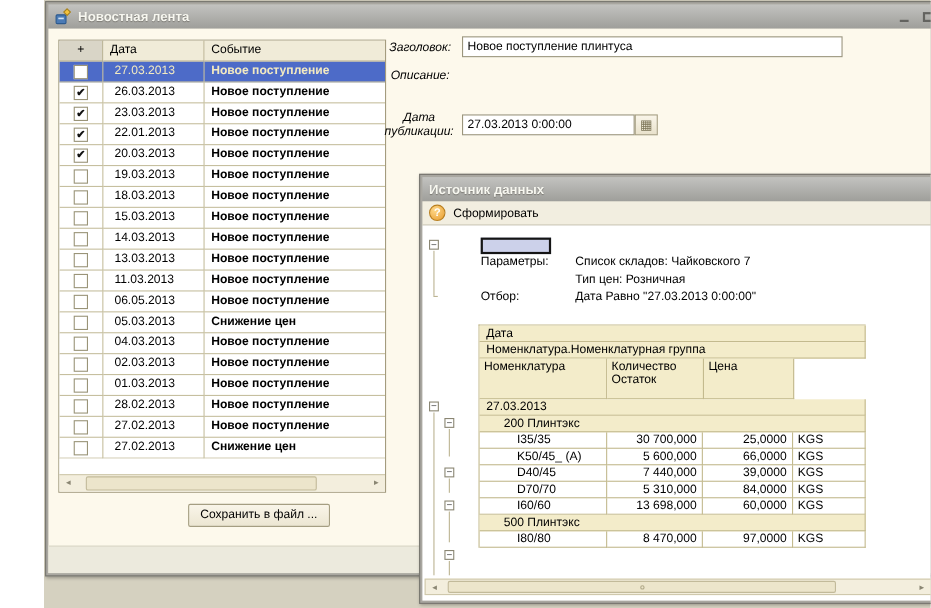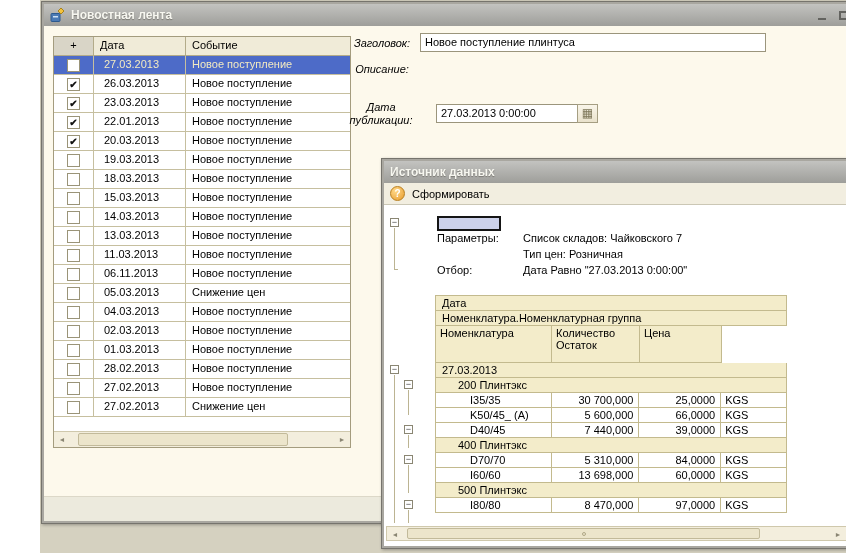--- a/index.html
+++ b/index.html
@@ -27,21 +27,21 @@
   .nt-h { background:#f0ebd8; border-right:1px solid #b3ab89; border-bottom:1px solid #b3ab89; padding:2px 6px; overflow:hidden; white-space:nowrap; }
   .nt-h.c0 { width:40px; background:#d9d5c7; text-align:center; }
   .nt-h.c1 { width:92px; }
   .nt-h.c2 { flex:1; border-right:none; }
   .nt-body { flex:0 0 361px; overflow:hidden; }
   .nt-row { display:flex; height:19px; background:#fff; }
   .nt-row.selected { background:#4d6bc8; color:#f3eac1; }
   .nt-c { border-right:1px solid #c6bf9f; border-bottom:1px solid #c6bf9f; overflow:hidden; white-space:nowrap; padding:2px 6px; }
   .nt-c.c0 { width:40px; display:flex; align-items:center; justify-content:center; padding:0; }
   .nt-c.c1 { width:92px; padding-left:10px; }
-  .nt-c.c2 { flex:1; border-right:none; }
+  .nt-c.c2 { flex:1; border-right:none;font-weight:bold; }
   .cb { width:13px; height:13px; background:#fff; border:1px solid #9a9478; font-size:10px; line-height:11px; text-align:center; font-weight:bold; color:#111; }
   .nt-filler { flex:1; background:#fff; }
 
   
   .hscroll { display:flex; height:16px; flex:0 0 16px; background:#f3eedd; border-top:1px solid #cfc8ac; align-items:stretch; }
   .sc-btn { width:16px; text-align:center; font-size:7px; color:#8a8673; line-height:15px; }
   .sc-track { flex:1; position:relative; }
   .sc-thumb { position:absolute; top:1px; bottom:1px; background:#ece5cb; border:1px solid #c2ba9a; border-radius:2px; }
   .sc-grip { position:absolute; top:50%; left:50%; width:4px; height:4px; margin:-2px 0 0 -2px; border:1px solid #b0a887; border-radius:50%; }
 
@@ -51,21 +51,21 @@
   .btn-save { left:127px; }
 
   
   .f-label { position:absolute; text-align:center; line-height:13px;font-style:italic; }
   .lbl-title { left:304px; width:68px; top:11px; }
   .lbl-desc  { left:304px; width:68px; top:37px; }
   .lbl-date  { left:302px; width:70px; top:75px; }
   .inp { position:absolute; background:#fff; border:1px solid #9b957c; padding:2px 4px; white-space:nowrap; overflow:hidden; }
   .inp-title { left:376px; top:7px;  width:346px; height:19px; }
   .inp-desc  { left:376px; top:32px; width:346px; height:43px; }
-  .inp-date  { left:392px; top:78px; width:157px; height:19px; }
+  .inp-date  { left:376px; top:78px; width:157px; height:19px; }
   .date-btn { position:absolute; left:533px; top:78px; width:21px; height:19px; background:linear-gradient(#f9f5e9,#e9e2cc); border:1px solid #a59e82; text-align:center; line-height:17px; color:#7b7456; font-size:12px; }
 
   
   .report-window { left:341px; top:158px; width:501px; height:391px; }
   .toolbar { height:22px; background:#f2eee0; border-bottom:1px solid #cbc7b5; display:flex; align-items:center; gap:7px; padding:0 6px; }
   .help-ic { width:15px; height:15px; border-radius:50%; background:radial-gradient(circle at 35% 30%, #ffd98a, #e89c2e); border:1px solid #b97f1f; color:#fff; font-weight:bold; font-size:10px; text-align:center; line-height:13px; flex:0 0 15px; }
   .rw-content { position:relative; background:#fff; height:calc(100% - 44px); overflow:hidden; }
 
   .sel-cell { position:absolute; left:53px; top:11px; width:64px; height:15px; background:#ccd1ea; border:2px solid #151515; }
   .p-line { position:absolute; left:53px; white-space:nowrap; }
@@ -200,21 +200,21 @@
               <div class="nt-c c0">
                 <div class="cb"></div>
               </div>
               <div class="nt-c c1">11.03.2013</div>
               <div class="nt-c c2">Новое поступление</div>
             </div>
             <div class="nt-row">
               <div class="nt-c c0">
                 <div class="cb"></div>
               </div>
-              <div class="nt-c c1">06.11.2013</div>
+              <div class="nt-c c1">06.05.2013</div>
               <div class="nt-c c2">Новое поступление</div>
             </div>
             <div class="nt-row">
               <div class="nt-c c0">
                 <div class="cb"></div>
               </div>
               <div class="nt-c c1">05.03.2013</div>
               <div class="nt-c c2">Снижение цен</div>
             </div>
             <div class="nt-row">
@@ -263,20 +263,21 @@
         <div class="nt-filler"></div>
         <div class="hscroll">
           <div class="sc-btn">◄</div>
           <div class="sc-track">
             <div class="sc-thumb" style="left:8px; width:210px;"></div>
           </div>
           <div class="sc-btn">►</div>
         </div>
       </div>
 
+      <div class="push-btn btn-save">Сохранить в файл ...</div>
 
       <div class="f-label lbl-title">Заголовок:</div>
       <div class="inp inp-title">Новое поступление плинтуса</div>
 
       <div class="f-label lbl-desc">Описание:</div>
 
       <div class="f-label lbl-date">Дата публикации:</div>
       <div class="inp inp-date">27.03.2013  0:00:00</div>
       <div class="date-btn">▦</div>
 
@@ -360,23 +361,20 @@
               <div class="rt-cell cw2 num">66,0000</div>
               <div class="rt-cell cw3">KGS</div>
             </div>
             <div class="rt-row">
               <div class="rt-cell cw0 ind3">D40/45</div>
               <div class="rt-cell cw1 num">7 440,000</div>
               <div class="rt-cell cw2 num">39,0000</div>
               <div class="rt-cell cw3">KGS</div>
             </div>
             <div class="rt-row">
-              <div class="rt-cell rt-full hdr ind2">400 Плинтэкс</div>
-            </div>
-            <div class="rt-row">
               <div class="rt-cell cw0 ind3">D70/70</div>
               <div class="rt-cell cw1 num">5 310,000</div>
               <div class="rt-cell cw2 num">84,0000</div>
               <div class="rt-cell cw3">KGS</div>
             </div>
             <div class="rt-row">
               <div class="rt-cell cw0 ind3">I60/60</div>
               <div class="rt-cell cw1 num">13 698,000</div>
               <div class="rt-cell cw2 num">60,0000</div>
               <div class="rt-cell cw3">KGS</div>

